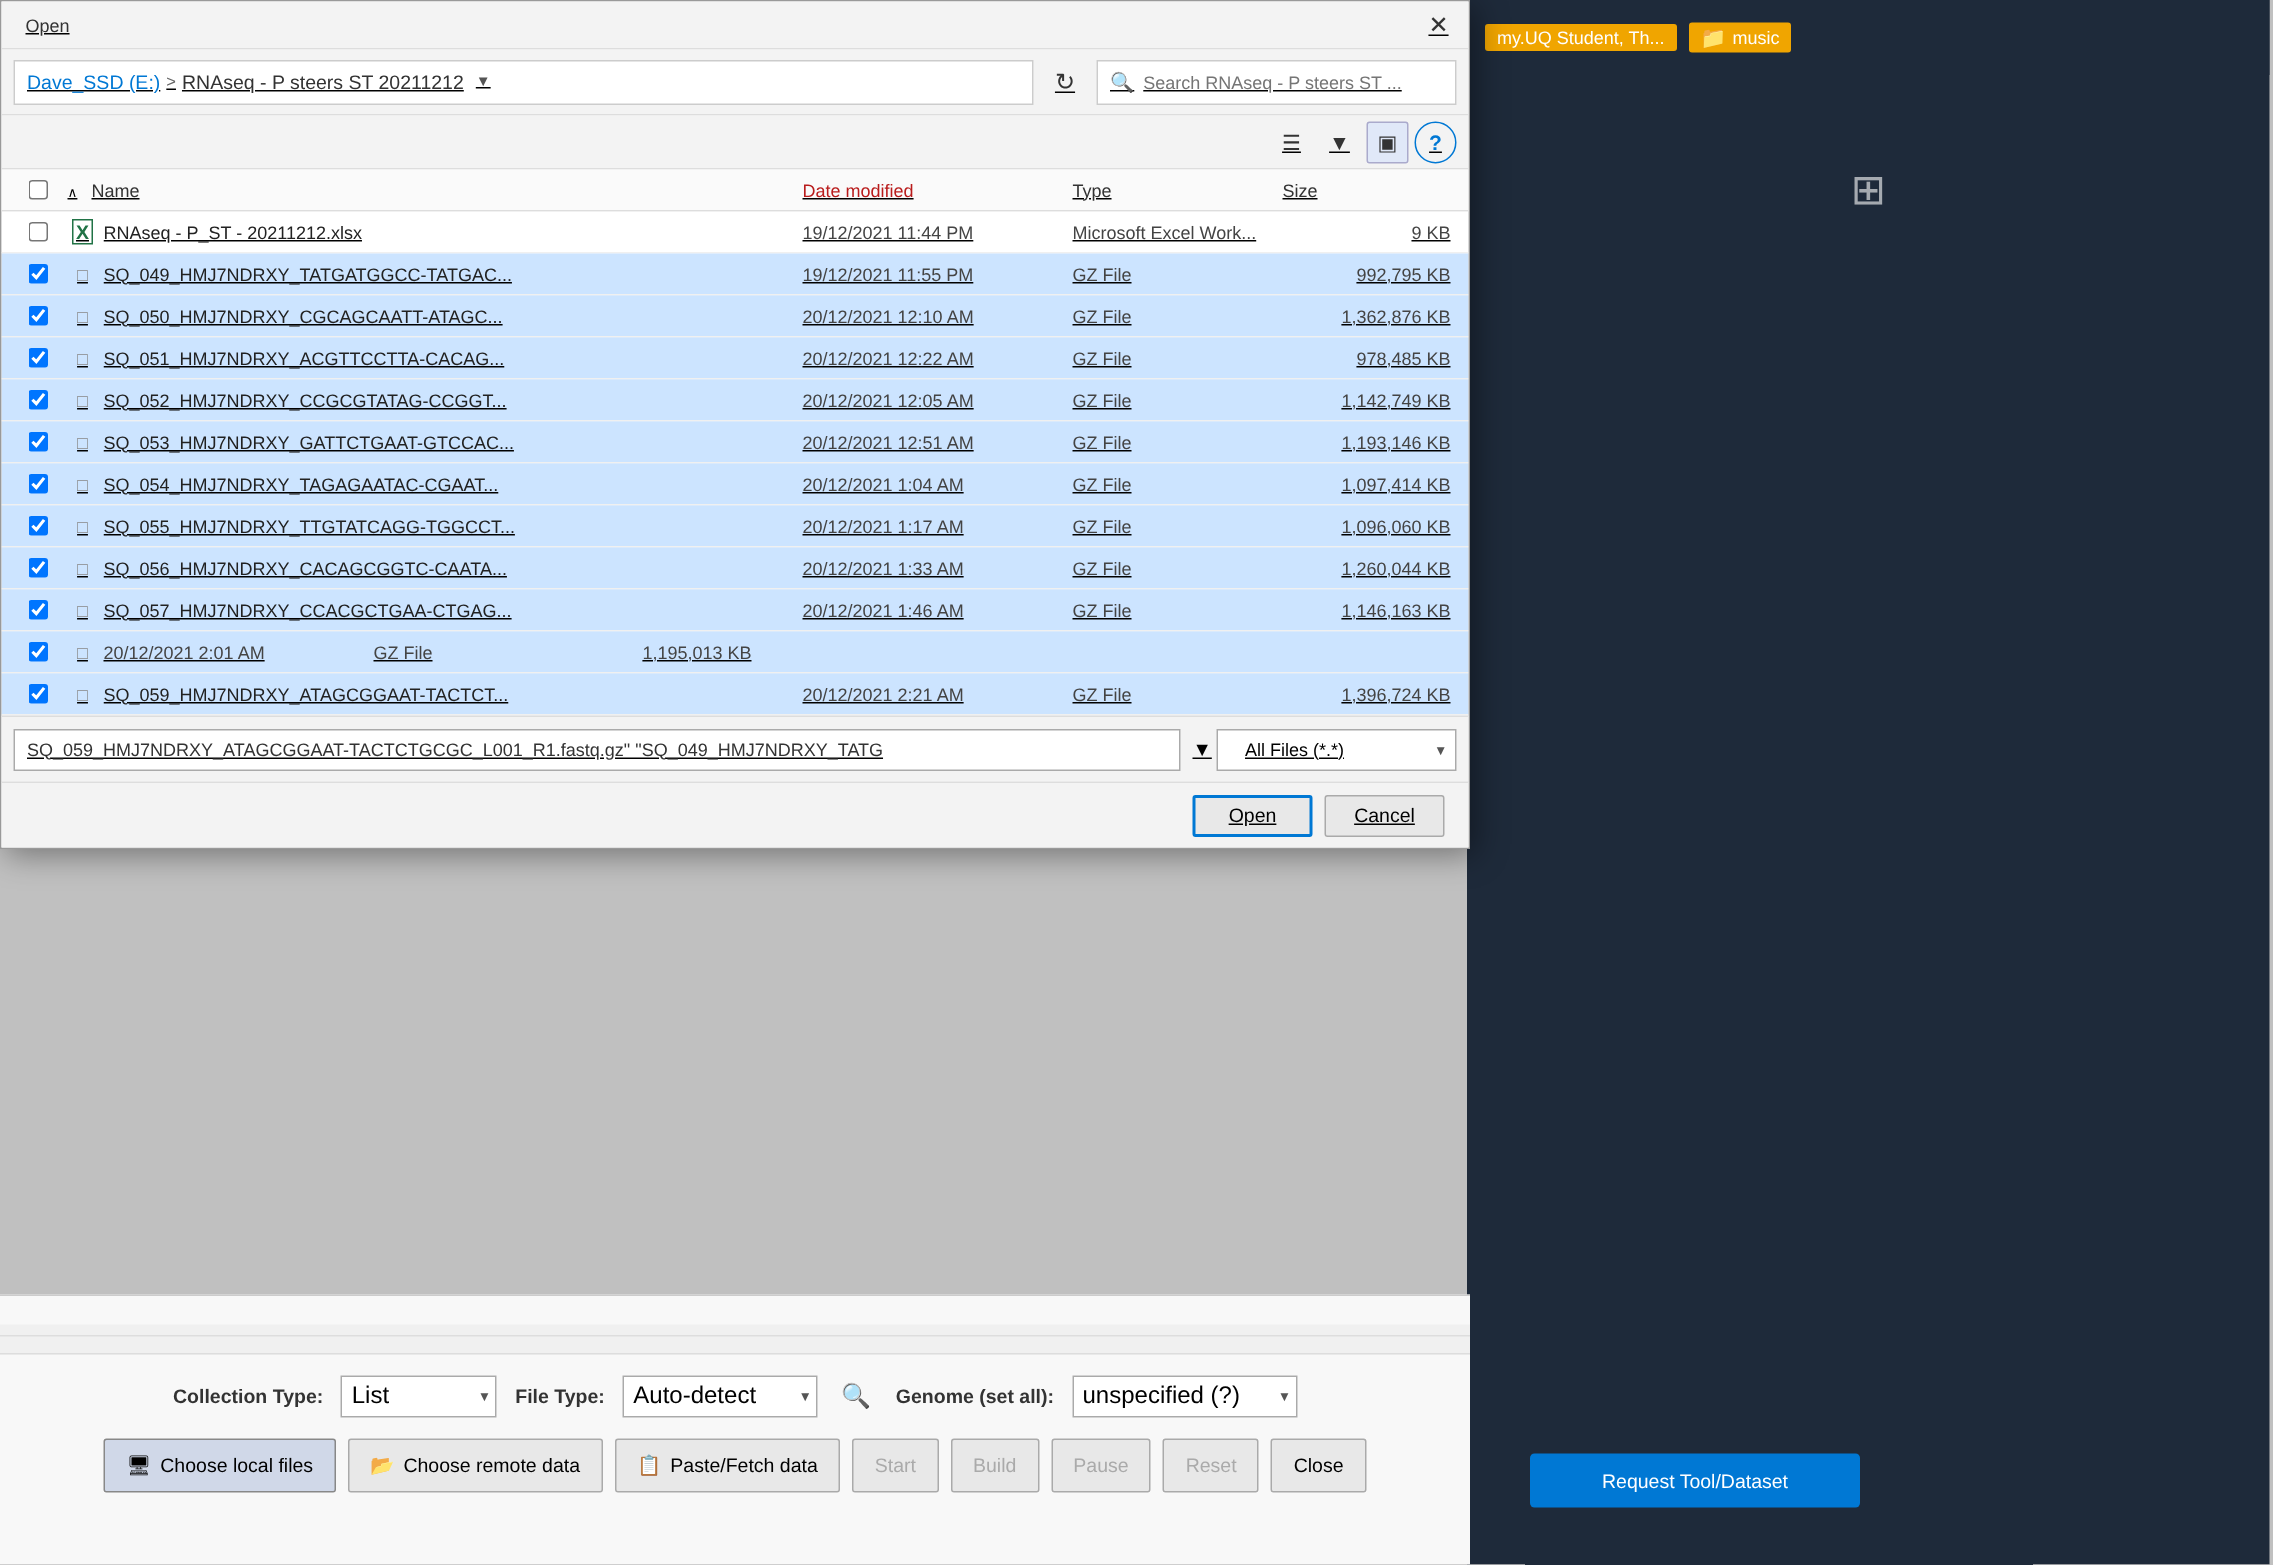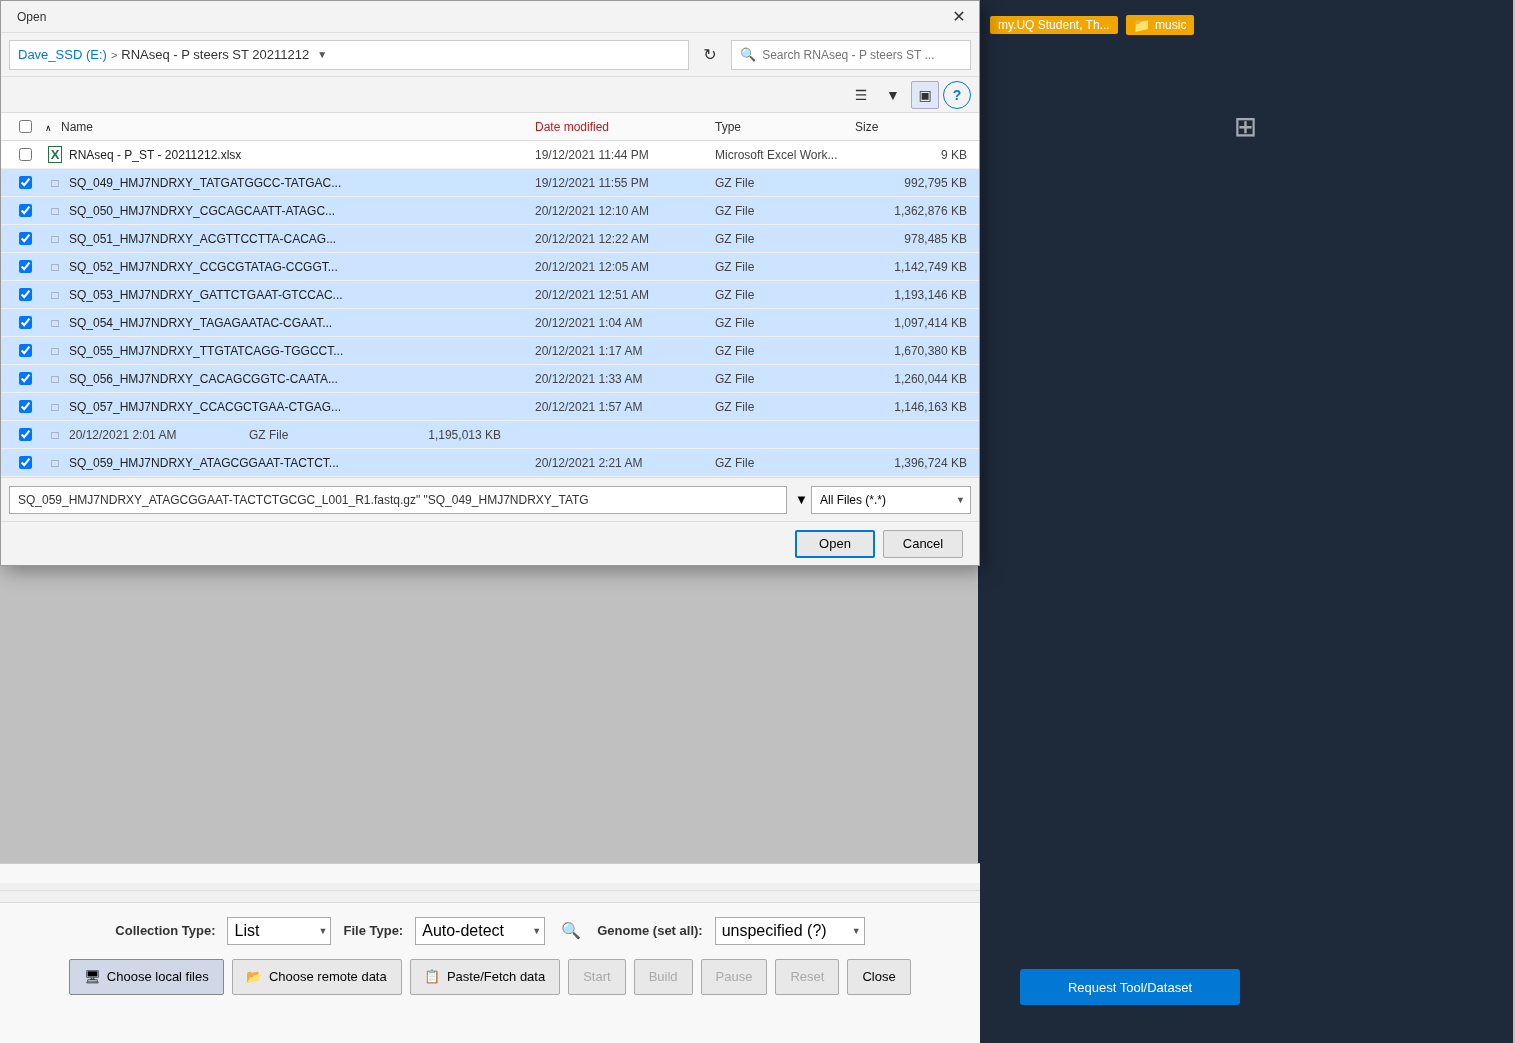--- a/index.html
+++ b/index.html
@@ -102,20 +102,21 @@
     .file-dialog {
       position: absolute;
       top: 0;
       left: 0;
       width: 980px;
       background: #fff;
       border: 1px solid #999;
       box-shadow: 4px 4px 20px rgba(0,0,0,0.4);
       display: flex;
       flex-direction: column;
+      text-decoration: underline;
     }
 
     
     .title-bar {
       height: 32px;
       background: #f3f3f3;
       border-bottom: 1px solid #ddd;
       display: flex;
       align-items: center;
       justify-content: space-between;
@@ -351,21 +352,21 @@
     .filetype-select-wrapper {
       position: relative;
       display: inline-flex;
       align-items: center;
     }
 
     .filetype-select {
       height: 28px;
       border: 1px solid #aaa;
       background: white;
-      padding: 2px 24px 2px 8px;
+      padding: 2px 24px 2px 18px;
       font-size: 12px;
       appearance: none;
       cursor: pointer;
       min-width: 160px;
     }
 
     .filetype-select-wrapper::after {
       content: '▼';
       font-size: 9px;
       position: absolute;
@@ -669,21 +670,21 @@
     <div class="file-row selected">
       <div class="row-checkbox">
         <input type="checkbox" checked="" style="">
       </div>
       <div class="row-icon">
         <span style="color:#888;font-size:12px;">□</span>
       </div>
       <div class="row-name">SQ_055_HMJ7NDRXY_TTGTATCAGG-TGGCCT...</div>
       <div class="row-date">20/12/2021 1:17 AM</div>
       <div class="row-type">GZ File</div>
-      <div class="row-size">1,670,380 KB</div>
+      <div class="row-size">1,096,060 KB</div>
     </div>
 
     <div class="file-row selected">
       <div class="row-checkbox">
         <input type="checkbox" checked="" style="">
       </div>
       <div class="row-icon">
         <span style="color:#888;font-size:12px;">□</span>
       </div>
       <div class="row-name">SQ_056_HMJ7NDRXY_CACAGCGGTC-CAATA...</div>
@@ -693,21 +694,21 @@
     </div>
 
     <div class="file-row selected">
       <div class="row-checkbox">
         <input type="checkbox" checked="" style="">
       </div>
       <div class="row-icon">
         <span style="color:#888;font-size:12px;">□</span>
       </div>
       <div class="row-name">SQ_057_HMJ7NDRXY_CCACGCTGAA-CTGAG...</div>
-      <div class="row-date">20/12/2021 1:57 AM</div>
+      <div class="row-date">20/12/2021 1:46 AM</div>
       <div class="row-type">GZ File</div>
       <div class="row-size">1,146,163 KB</div>
     </div>
 
     <div class="file-row selected">
       <div class="row-checkbox">
         <input type="checkbox" checked="" style="">
       </div>
       <div class="row-icon">
         <span style="color:#888;font-size:12px;">□</span>

